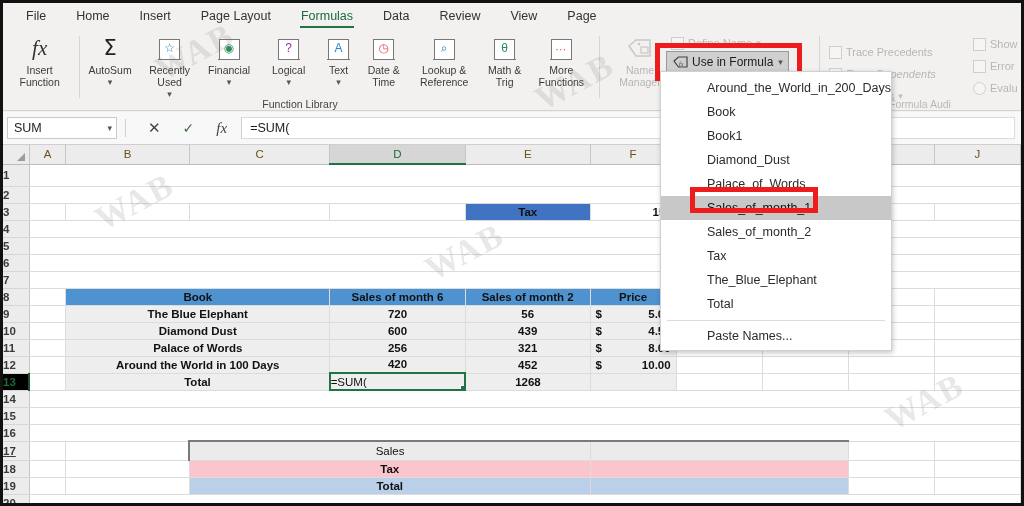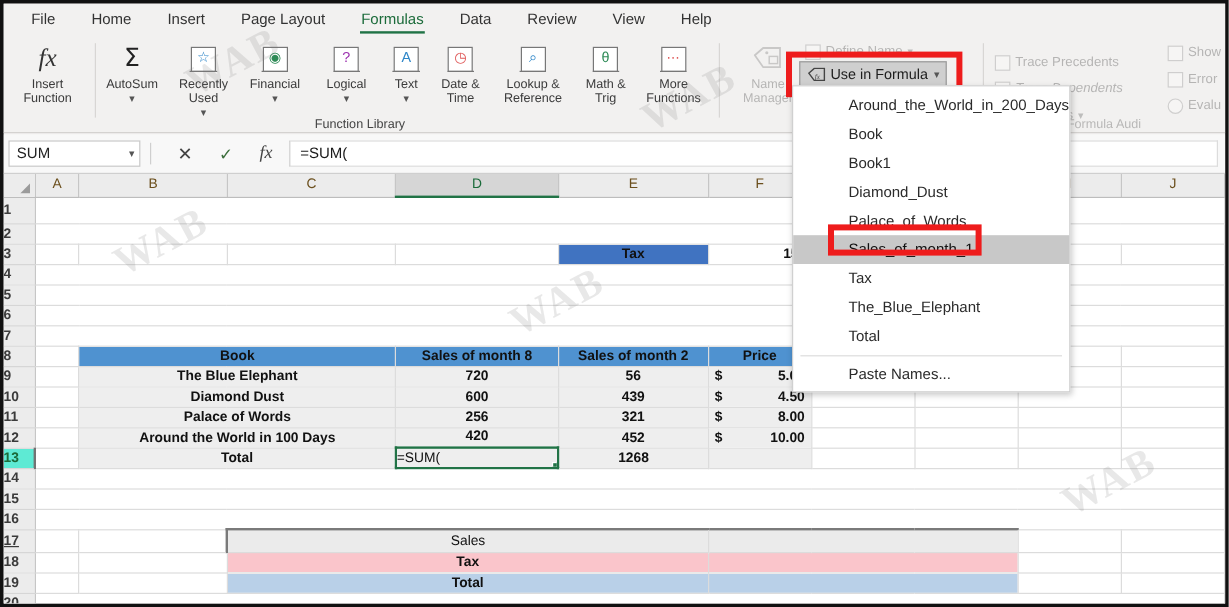--- a/index.html
+++ b/index.html
@@ -139,21 +139,21 @@
   .corner:after{
     content:""; position:absolute; right:4px; bottom:3px;
     border-left:8px solid transparent; border-bottom:8px solid #9b9b9b;
   }
   .rowhead {
     width:24px; height:17px; background:#ececec;
     border-right:1px solid #c6c6c6; border-bottom:1px solid #d6d6d6;
     font-size:11.5px; color:#3b3b3b; text-align:left; padding-left:1px;
     overflow:hidden; white-space:nowrap;
   }
-  .rowhead.sel { background:#5eead4; color:#1b6b3a; border-right:2px solid #737373; }
+  .rowhead.sel { background:#000000; color:#1b6b3a; border-right:2px solid #14532d; }
   td.cell {
     height:17px; border-right:1px solid #dcdcdc; border-bottom:1px solid #dcdcdc;
     font-size:11.5px; color:#111; overflow:hidden; white-space:nowrap;
   }
 
   
   .th-blue { background:#4f92d0; color:#fff; font-weight:bold; text-align:center;
              border:1px solid #6e6e6e; font-size:11px; }
   .dcell { background:#eeeeee; border:1px solid #6e6e6e; font-weight:bold; text-align:center; font-size:11px; color:#111; }
   .dcell.name { background:#eeeeee; }
@@ -214,21 +214,21 @@
 
   <div class="tabbar">
     <div class="tab"><span>File</span></div>
     <div class="tab"><span>Home</span></div>
     <div class="tab"><span>Insert</span></div>
     <div class="tab"><span>Page Layout</span></div>
     <div class="tab active"><span>Formulas</span></div>
     <div class="tab"><span>Data</span></div>
     <div class="tab"><span>Review</span></div>
     <div class="tab"><span>View</span></div>
-    <div class="tab"><span>Help</span></div>
+    <div class="tab"><span>Page</span></div>
   </div>
 
   <div class="ribbon">
 
     <div class="grp" style="left:4px;width:586px;">
       <div class="bigbtn" style="width:68px;">
         <span class="ic">
             <span class="fx-ic">fx</span>
           </span>
         <span class="lbl">Insert
@@ -472,21 +472,21 @@
           </tr>
       <tr>
             <th class="rowhead">7</th>
             <td class="cell" colspan="10"></td>
           </tr>
 
       <tr>
         <th class="rowhead">8</th>
         <td class="cell"></td>
         <td class="cell th-blue" colspan="2">Book</td>
-        <td class="cell th-blue">Sales of month 8</td>
+        <td class="cell th-blue">Sales of month 6</td>
         <td class="cell th-blue">Sales of month 2</td>
         <td class="cell th-blue">Price</td>
         <td class="cell"></td>
         <td class="cell"></td>
         <td class="cell"></td>
         <td class="cell"></td>
       </tr>
 
       <tr>
         <th class="rowhead">9</th>
@@ -615,20 +615,21 @@
       </table>
   </div>
 
   <div class="dropdown">
     <div class="dd-item">Around_the_World_in_200_Days</div>
     <div class="dd-item">Book</div>
     <div class="dd-item">Book1</div>
     <div class="dd-item">Diamond_Dust</div>
     <div class="dd-item">Palace_of_Words</div>
     <div class="dd-item hl">Sales_of_month_1</div>
+    <div class="dd-item">Sales_of_month_2</div>
     <div class="dd-item">Tax</div>
     <div class="dd-item">The_Blue_Elephant</div>
     <div class="dd-item">Total</div>
     <div class="dd-sep"></div>
     <div class="dd-item paste">Paste Names...</div>
   </div>
   <div class="redbox2"></div>
 
   <div class="wm" style="left:150px;top:30px;">WAB</div>
   <div class="wm" style="left:90px;top:180px;">WAB</div>

